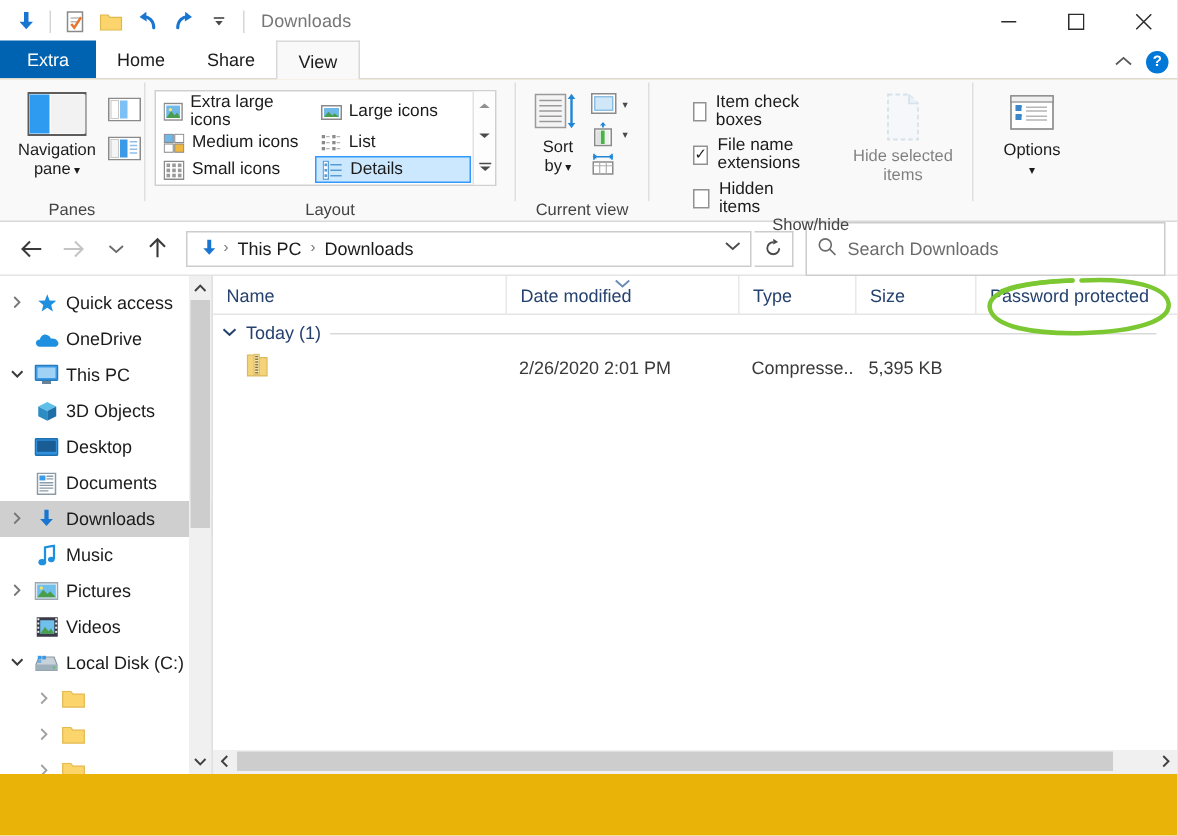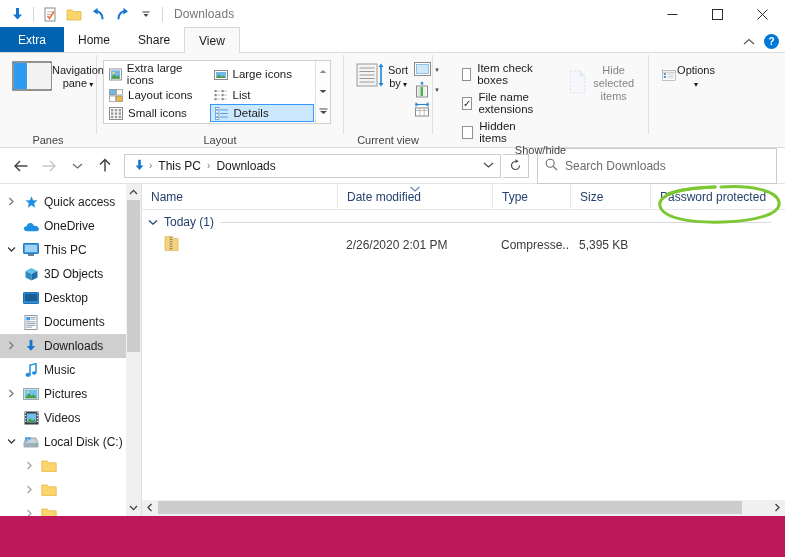--- a/index.html
+++ b/index.html
@@ -5,21 +5,21 @@
   * { box-sizing: border-box; margin: 0; padding: 0; }
   html, body {
     width: 785px; height: 557px;
     font-family: "Liberation Sans", sans-serif;
     font-size: 12px;
     color: #1b1b1b;
     background: #ffffff;
     overflow: hidden;
     -webkit-font-smoothing: antialiased;
   }
-  .window { position: relative; width: 785px; height: 557px; background:#be185d; }
+  .window { position: relative; width: 785px; height: 557px; background:#eab308; }
 
   
   .titlebar {
     position: relative; height: 28px; background:#ffffff;
     display:flex; align-items:center; padding-left:6px;
   }
   .qat { display:flex; align-items:center; gap:2px; }
   .qat-btn {
     width:22px; height:22px; display:flex; align-items:center; justify-content:center;
   }
@@ -60,21 +60,21 @@
   }
   .rgroup { display:flex; flex-direction:column; position:relative; height:95px; }
   .rgroup-body { flex:1; display:flex; align-items:flex-start; padding:4px 6px 0 6px; }
   .rgroup-label {
     height:17px; text-align:center; font-size:11px; color:#444;
     display:flex; align-items:center; justify-content:center;
   }
   .rgroup-div { width:1px; background:#e0e0e0; height:79px; align-self:flex-start; margin-top:2px;}
 
   .bigbtn {
-    display:flex; flex-direction:row; align-items:center; justify-content:flex-end;
+    display:flex; flex-direction:column; align-items:center; justify-content:flex-end;
     padding:4px 6px; min-width:60px;
   }
   .bigbtn-label { font-size:11px; color:#1b1b1b; text-align:center; line-height:13px; margin-top:3px; }
 
   
   .panes-group { width:96px; }
   .panes-inner { display:flex; align-items:flex-start; }
   .smallstack { display:flex; flex-direction:column; gap:7px; padding-top:8px; margin-left:2px; }
 
   
@@ -352,21 +352,21 @@
                 </svg>
               <span>Large icons</span>
             </div>
             <div class="gitem">
               <svg width="14" height="13" viewBox="0 0 14 13">
                   <rect x="0.5" y="0.5" width="6" height="5.5" fill="#6fb8e8" stroke="#8a8a8a" stroke-width="0.7"></rect>
                   <rect x="7.5" y="0.5" width="6" height="5.5" fill="#fff" stroke="#8a8a8a" stroke-width="0.7"></rect>
                   <rect x="0.5" y="7" width="6" height="5.5" fill="#fff" stroke="#8a8a8a" stroke-width="0.7"></rect>
                   <rect x="7.5" y="7" width="6" height="5.5" fill="#f0b840" stroke="#8a8a8a" stroke-width="0.7"></rect>
                 </svg>
-              <span>Layout icons</span>
+              <span>Medium icons</span>
             </div>
             <div class="gitem">
               <svg width="14" height="13" viewBox="0 0 14 13">
                   <g fill="#8a8a8a">
                     <rect x="0.5" y="1" width="2.2" height="2.2"></rect>
                     <rect x="0.5" y="5" width="2.2" height="2.2"></rect>
                     <rect x="0.5" y="9" width="2.2" height="2.2"></rect>
                     <rect x="7.5" y="1" width="2.2" height="2.2"></rect>
                     <rect x="7.5" y="5" width="2.2" height="2.2"></rect>
                     <rect x="7.5" y="9" width="2.2" height="2.2"></rect>

